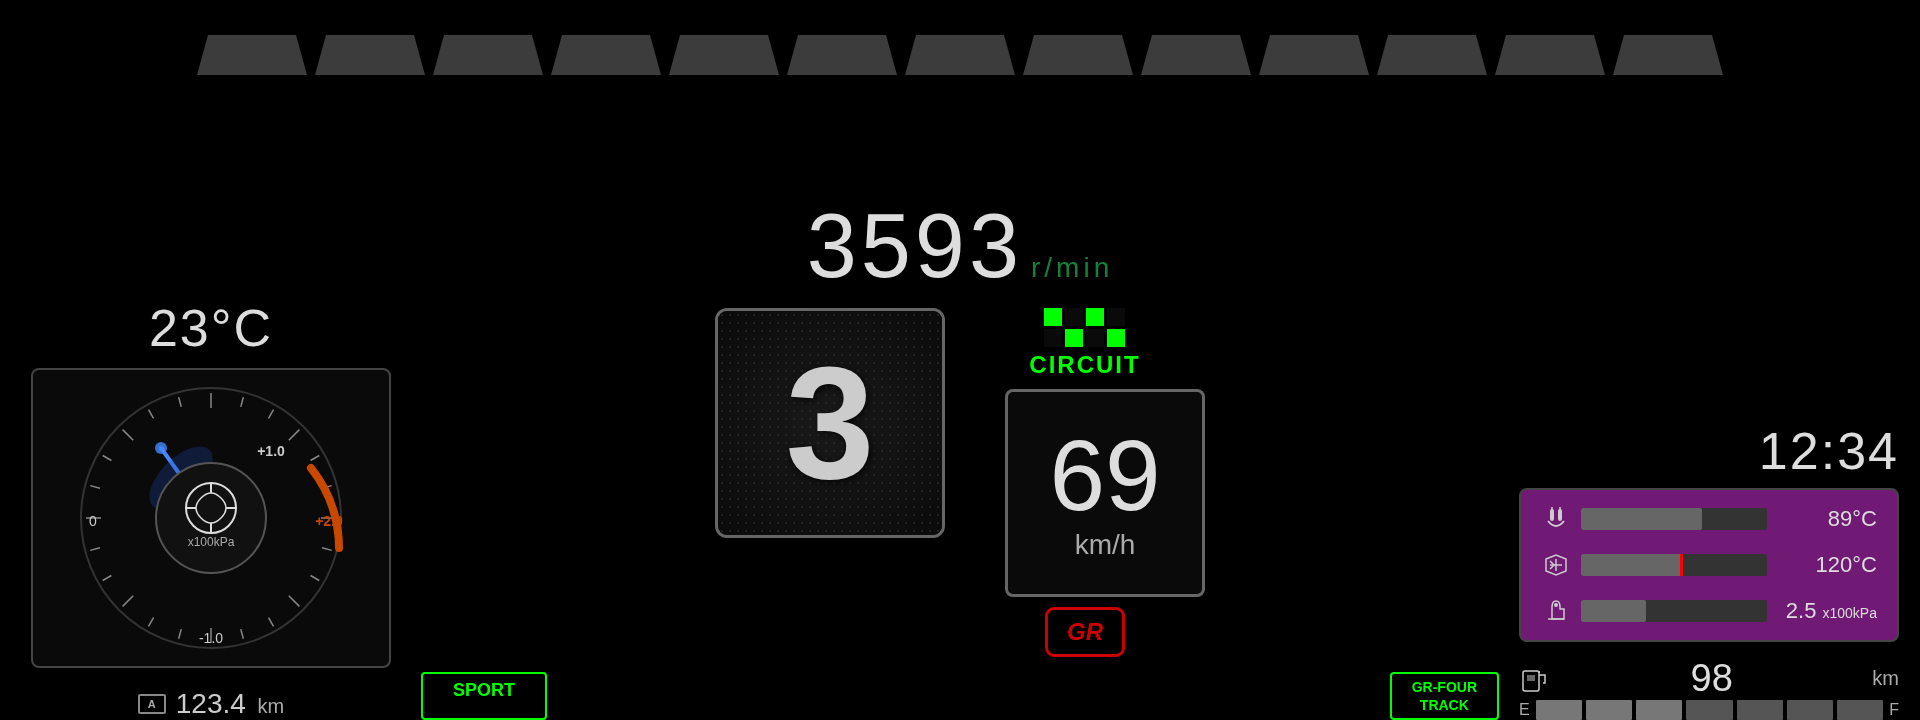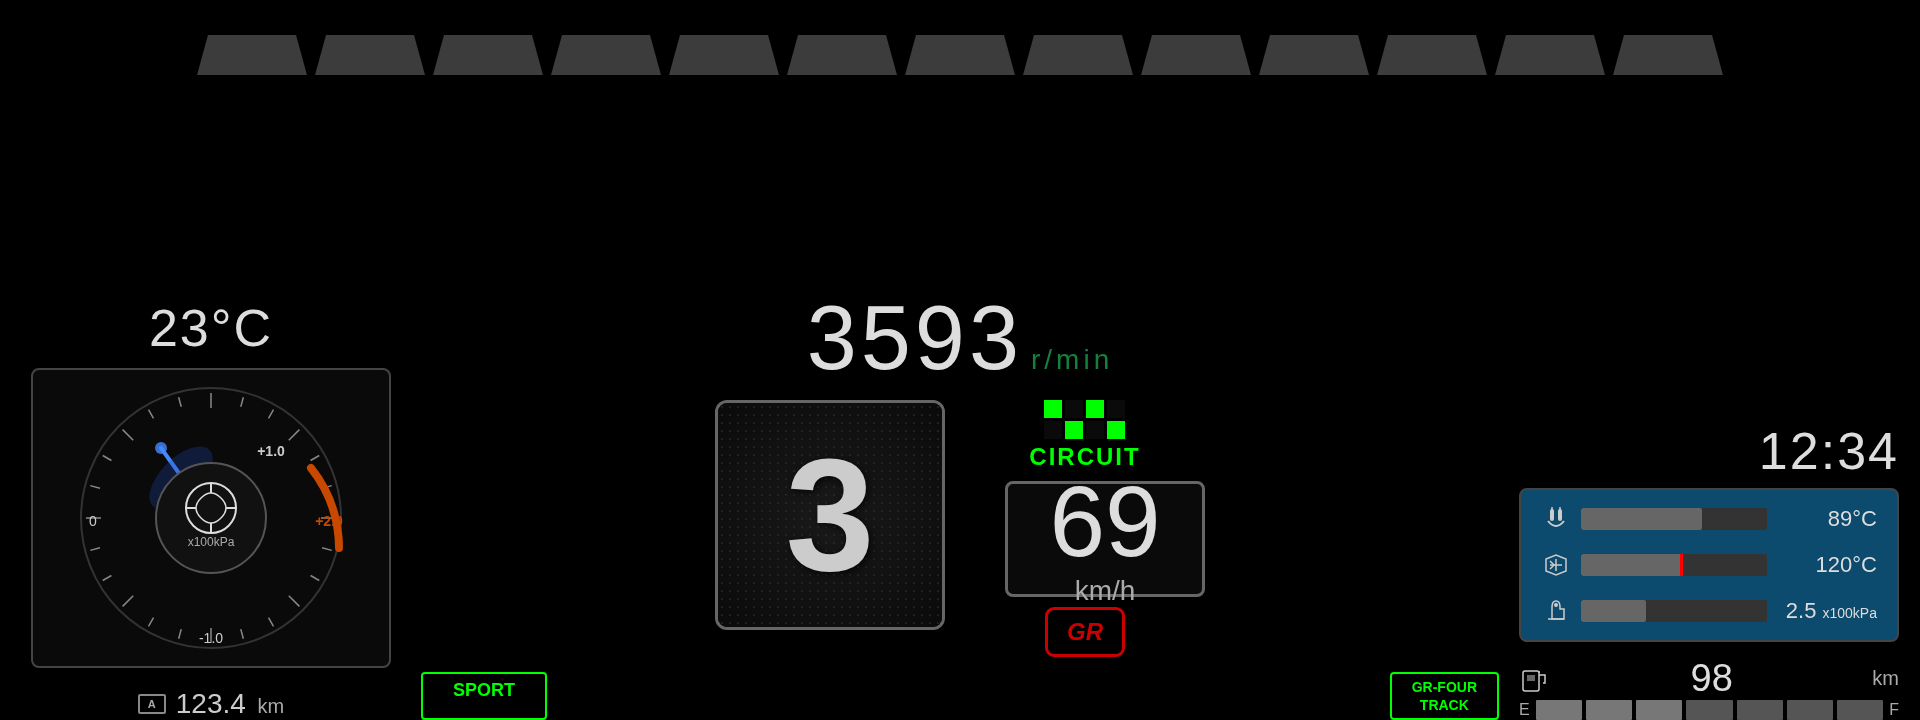--- a/index.html
+++ b/index.html
@@ -243,21 +243,21 @@
 
     .circuit-label {
       font-size: 24px;
       font-weight: bold;
       color: #0f0;
       letter-spacing: 2px;
     }
 
     .speed-box {
       width: 200px;
-      height: 116px;
+      height: 208px;
       border: 3px solid #666;
       border-radius: 8px;
       background: #0a0a0a;
       display: flex;
       flex-direction: column;
       align-items: center;
       justify-content: center;
       margin-left: 40px;
     }
 
@@ -303,21 +303,21 @@
       font-weight: 300;
       color: #ddd;
       text-align: right;
       margin-bottom: 7px;
       letter-spacing: 2px;
     }
 
     .gauges-box {
       border: 2px solid #444;
       border-radius: 8px;
-      background: #0c4a6e;
+      background: #701a75;
       padding: 15px 20px;
       flex: 1;
     }
 
     .gauge-row {
       display: flex;
       align-items: center;
       gap: 10px;
       margin-bottom: 18px;
     }

